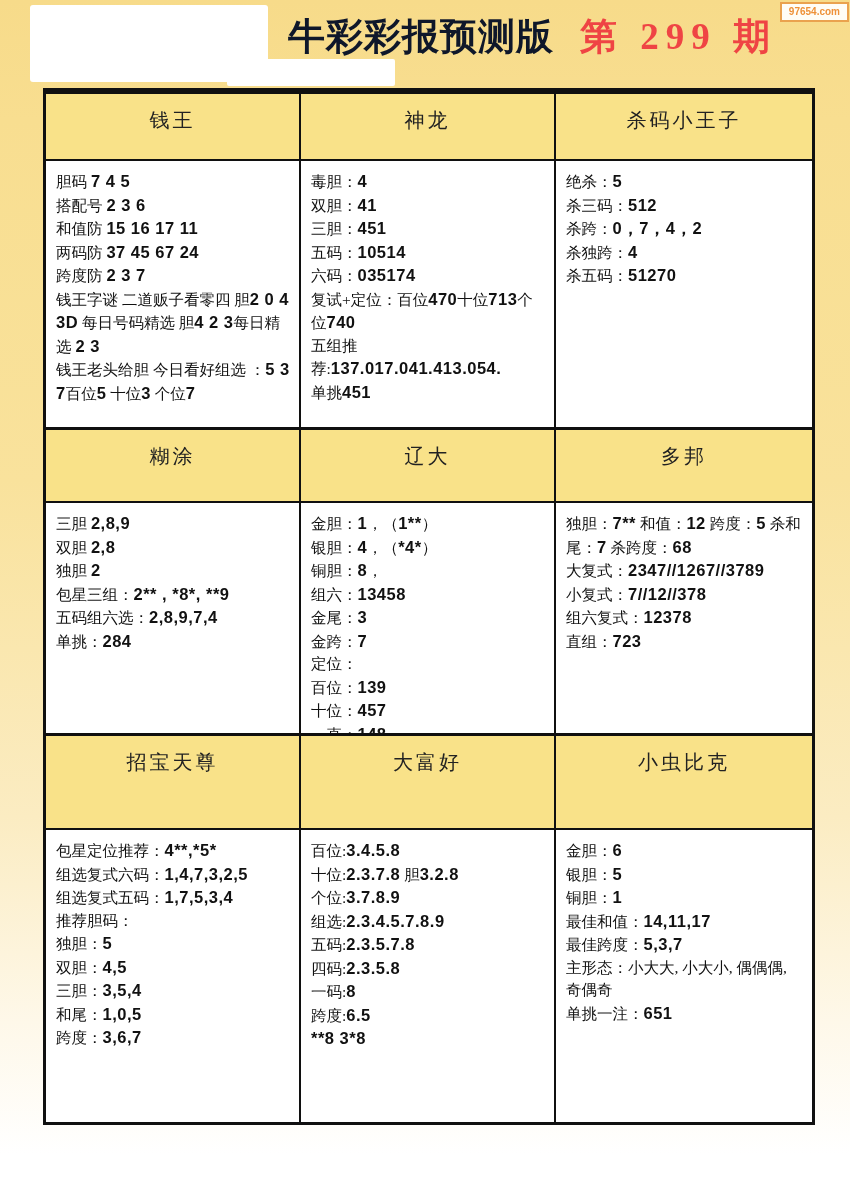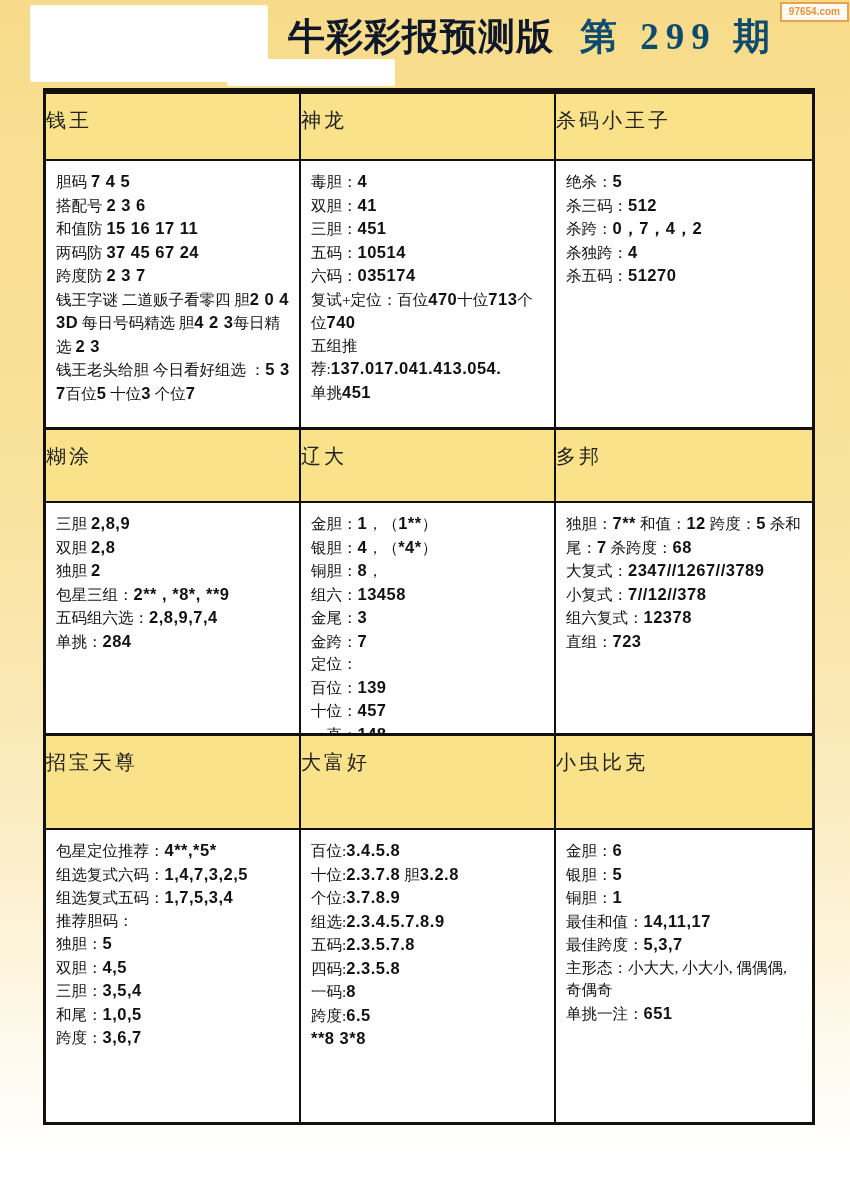--- a/index.html
+++ b/index.html
@@ -17,21 +17,21 @@
 
   
   .masthead { position: absolute; left: 0; top: 0; width: 850px; height: 88px; }
   .blank-box1 { position: absolute; left: 30px; top: 5px; width: 238px; height: 77px; background: #fff; border-radius: 3px; }
   .blank-box2 { position: absolute; left: 227px; top: 59px; width: 168px; height: 27px; background: #fff; border-radius: 2px; }
   .main-title {
     position: absolute; left: 288px; top: 16px; white-space: nowrap;
     font-size: 37px; font-weight: bold; line-height: 42px;
   }
   .title-red { color: #0f172a; letter-spacing: 1px; }
-  .title-black { color: #0c4a6e; margin-left: 26px; letter-spacing: 7px; }
+  .title-black { color: #ef4444; margin-left: 26px; letter-spacing: 7px; }
   .watermark {
     position: absolute; top: 2px; right: 1px;
     background: #fffdf6; border: 2px solid #eaa24e;
     color: #ee9138; font-family: "Liberation Sans", "DejaVu Sans", sans-serif;
     font-size: 10px; font-weight: bold; padding: 2px 7px 3px 7px;
   }
 
   
   .sheet {
     position: absolute; left: 43px; top: 88px; width: 772px;
@@ -39,21 +39,21 @@
     background: #ffffff;
   }
   .trow { display: flex; }
   .trow + .trow { border-top: 3px solid #101010; }
   .panel { width: 255px; background: #fff; }
   .panel.c1 { width: 253px; }
   .panel.c3 { width: auto; flex: 1; }
   .panel + .panel { border-left: 2px solid #101010; }
   .panel-head {
     background: #f9e289; border-bottom: 2px solid #101010;
-    font-size: 20px; padding-top: 13px; letter-spacing: 3px;
+    text-align: center; font-size: 20px; padding-top: 13px; letter-spacing: 3px;
     color: #222;
   }
   .r1 .panel-head { height: 67px; }
   .r1 .panel-body { height: 266px; }
   .r2 .panel-head { height: 73px; }
   .r2 .panel-body { height: 230px; }
   .r3 .panel-head { height: 94px; }
   .r3 .panel-body { height: 292px; }
   .panel-body {
     padding: 9px 8px 0 10px;

